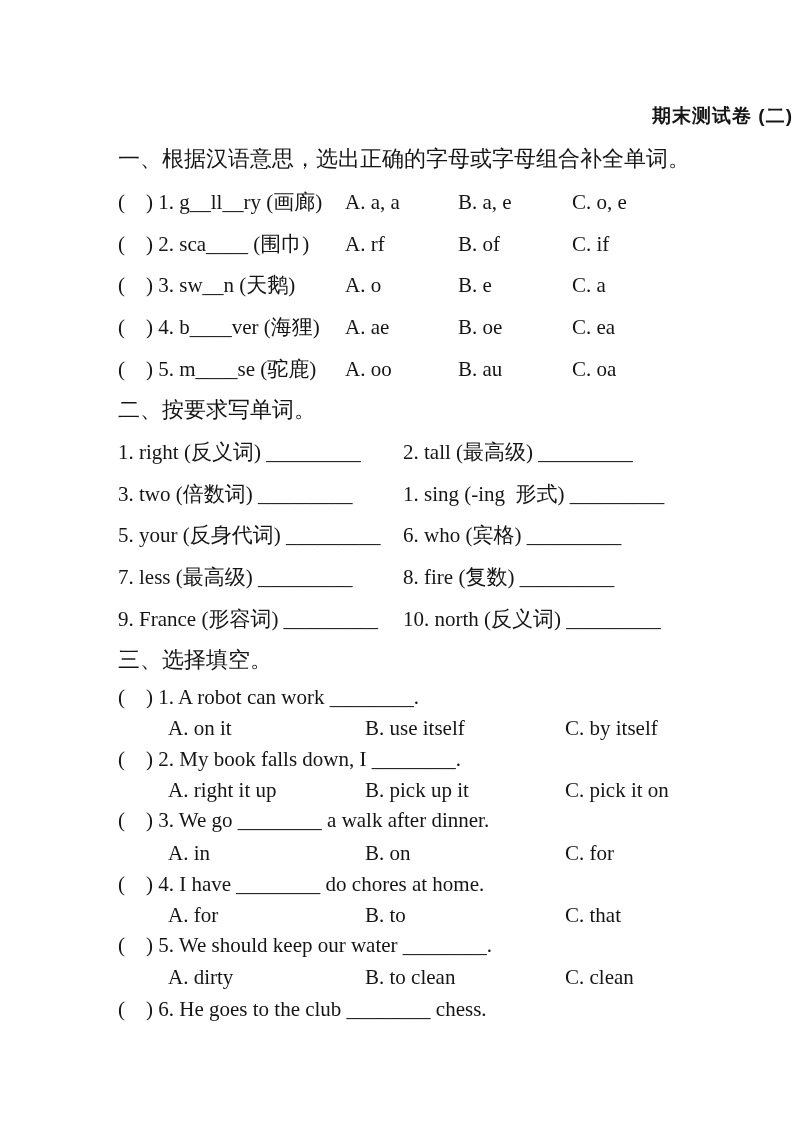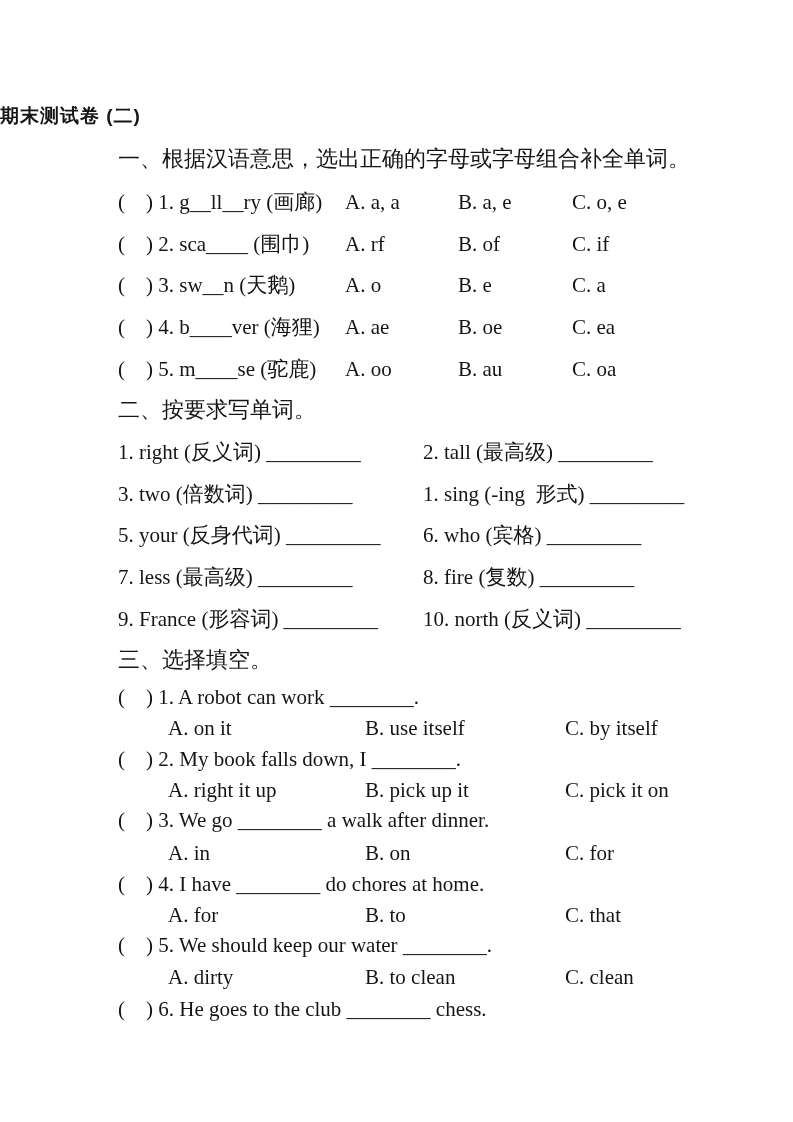--- a/index.html
+++ b/index.html
@@ -12,21 +12,21 @@
   .page {
     position:relative;
     width:793px; height:1122px;
     background:#ffffff;
     overflow:hidden;
   }
   .exam-title {
     position:absolute;
     left:0; top:103px;
     width:100%;
-    text-align:left;
+    text-align:right;
     font-family:"Liberation Sans","DejaVu Sans",sans-serif;
     font-weight:bold;
     font-size:19px;
     letter-spacing:1px;
     white-space:pre;
   }
   .line {
     position:absolute;
     left:118px; right:20px;
     font-size:21px;
@@ -36,21 +36,20 @@
   .heading { font-size:22px; }
   
   .s1row {
     display:grid;
     grid-template-columns:227px 113px 114px auto;
   }
   
   .s2row {
     display:grid;
     grid-template-columns:285px auto;
-    gap:20px;
   }
   
   .s3opts {
     display:grid;
     padding-left:50px;
     grid-template-columns:197px 200px auto;
   }
 </style>
 </head>
 <body>

